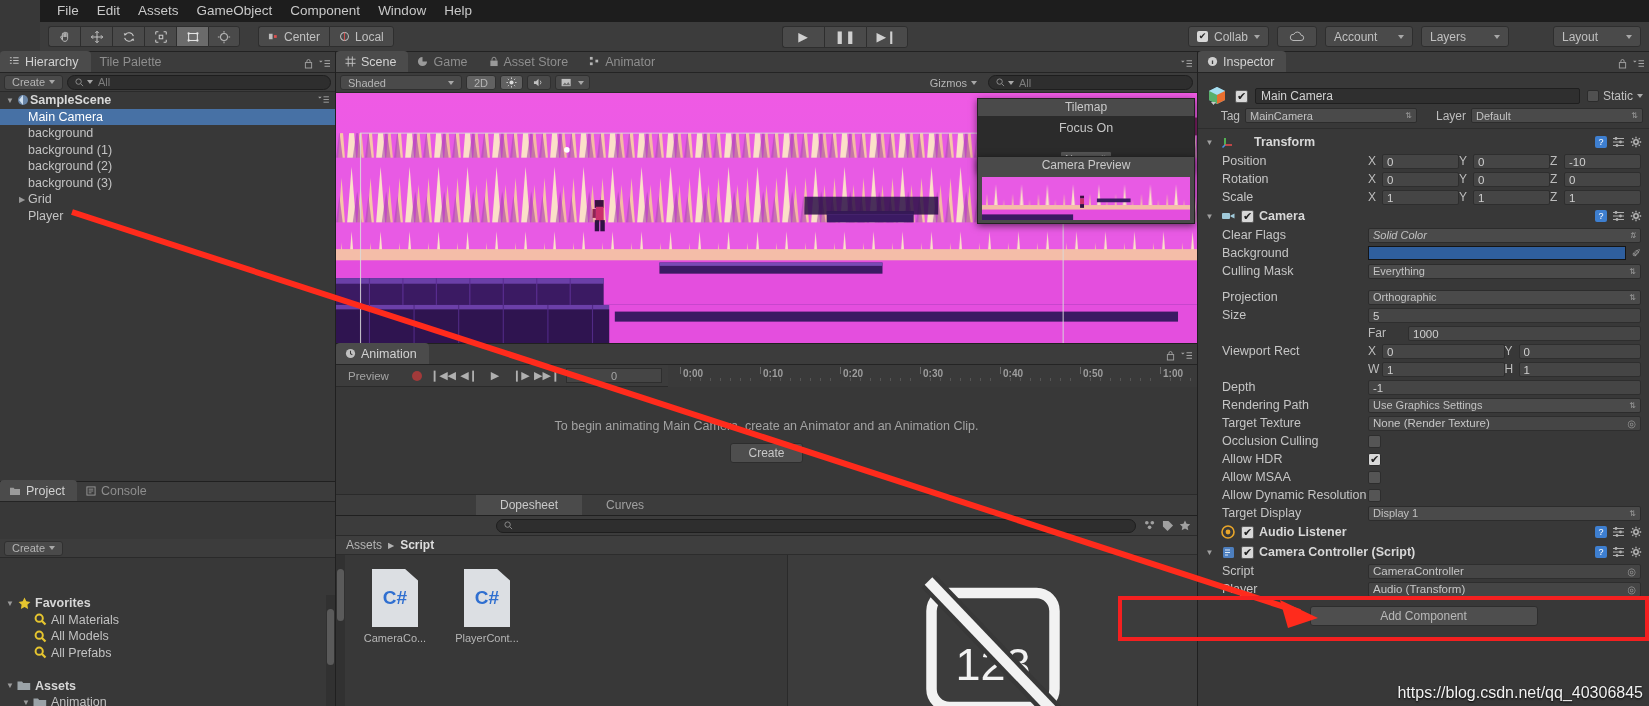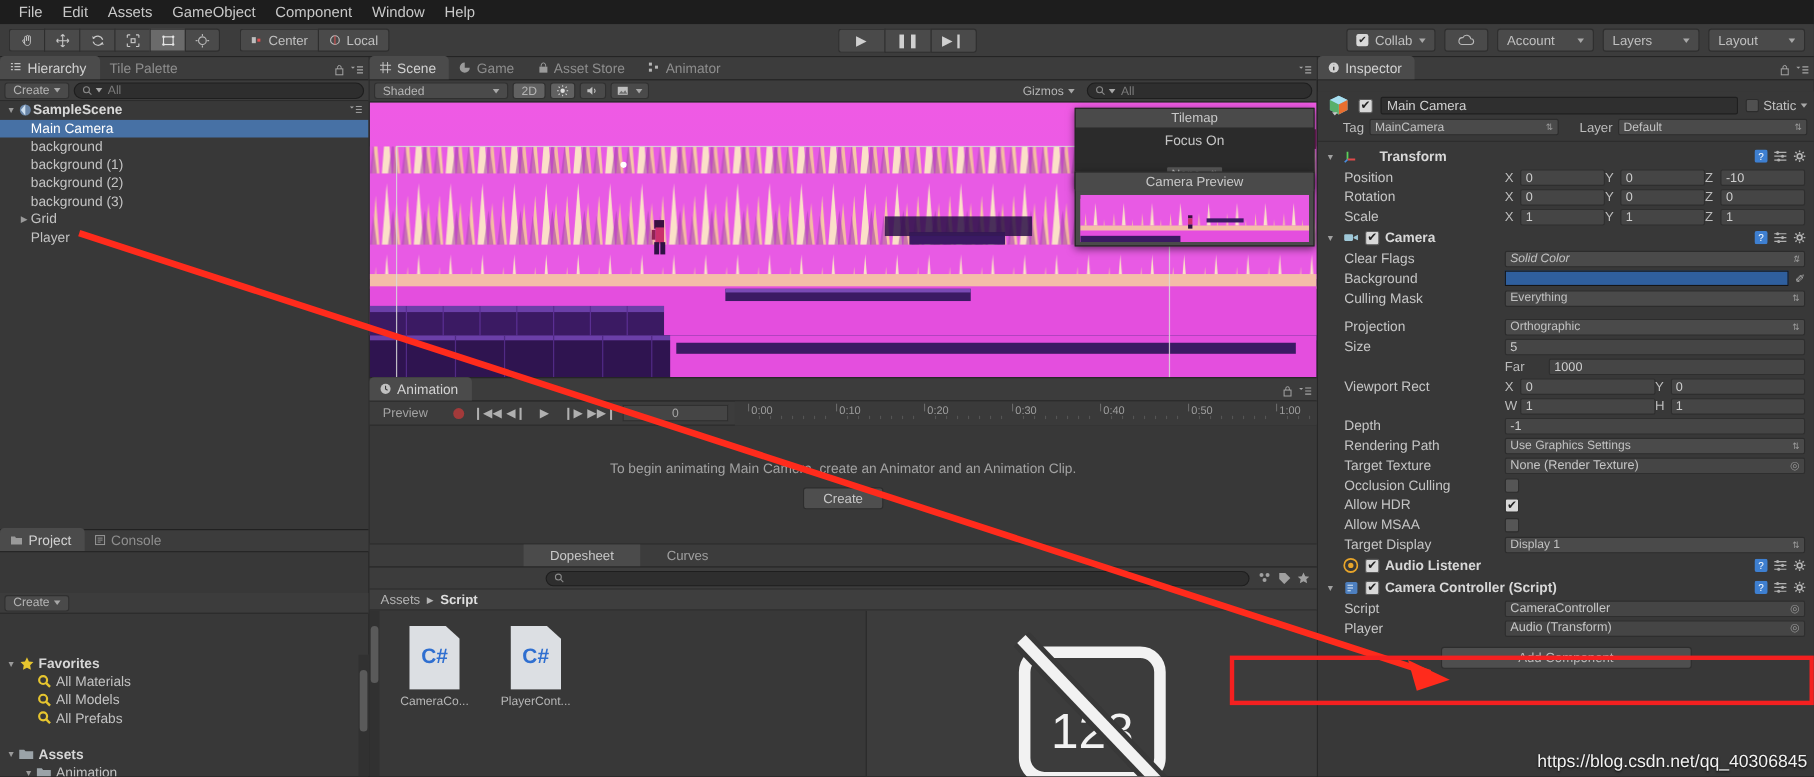--- a/index.html
+++ b/index.html
@@ -3,21 +3,21 @@
 <meta charset="utf-8">
 <style>
   * { box-sizing: border-box; margin:0; padding:0; }
   html,body{ background:#1a1a1a; }
   body{
     width:1649px; height:706px; overflow:hidden;
     font-family:"Liberation Sans", sans-serif;
     font-size:12.5px; color:#b8b8b8;
     -webkit-font-smoothing:antialiased;
   }
-  .app{ position:relative; width:1649px; height:706px; background:#383838; }
+  .app{ position:relative; width:1649px; height:706px; background:#383838;padding-left:40px; }
 
   
   .menubar{ height:22px; background:#1d1d1d; display:flex; align-items:center; padding-left:8px; }
   .menubar .mi{ padding:0 9px; font-size:13.5px; color:#c9c9c9; line-height:22px; }
 
   
   .toolbar{ height:30px; background:#3c3c3c; border-bottom:1px solid #222;
             display:flex; align-items:center; position:relative; }
   .tgroup{ display:flex; margin-left:8px; }
   .tbtn{ width:32px; height:21px; background:#4a4a4a; border:1px solid #2e2e2e; border-right:none;
@@ -88,21 +88,21 @@
 
   
   .animpanel{ height:172px; background:#383838; border-top:1px solid #202020;
               display:flex; flex-direction:column; position:relative; }
   .animtoolbar{ height:22px; background:#3c3c3c; display:flex; align-items:center;
                 border-bottom:1px solid #2a2a2a; }
   .animctl{ width:26px; height:22px; display:flex; align-items:center; justify-content:center;
             color:#b0b0b0; font-size:11px; }
   .frameval{ width:96px; height:15px; background:#454545; border:1px solid #2e2e2e;
              text-align:center; font-size:11px; color:#a6a6a6; line-height:14px; margin:0 6px; }
-  .timeline{ flex:1; height:22px; position:relative; background:#3a3a3a; overflow:hidden; }
+  .timeline{ flex:1; height:22px; position:relative; background:#3a3a3a; overflow:hidden;font-weight:bold; }
   .tick{ position:absolute; top:3px; font-size:10px; color:#9d9d9d; }
   .tickline{ position:absolute; top:2px; width:1px; height:7px; background:#6a6a6a; }
   .minitick{ position:absolute; top:13px; width:1px; height:3px; background:#555; }
   .animleft{ width:306px; border-right:1px solid #2a2a2a; position:relative; }
   .animbody{ flex:1; display:flex; }
   .animmsg{ flex:1; display:flex; flex-direction:column; align-items:center; justify-content:center; gap:10px; }
   .animmsg .txt{ font-size:12.5px; color:#a2a2a2; }
   .createbtn{ height:20px; padding:0 17px; background:#4e4e4e; border:1px solid #2d2d2d;
               border-radius:3px; font-size:12px; color:#c8c8c8; display:flex; align-items:center; }
   .animfoot{ height:21px; background:#3c3c3c; border-top:1px solid #2a2a2a; display:flex;
@@ -283,21 +283,21 @@
           </svg>
       </div>
       <div class="rbtn" style="min-width:88px;justify-content:space-between;">
         <span>Account</span>
         <span class="caret"></span>
       </div>
       <div class="rbtn" style="min-width:88px;justify-content:space-between;">
         <span>Layers</span>
         <span class="caret"></span>
       </div>
-      <div class="rbtn" style="min-width:88px;justify-content:space-between;">
+      <div class="rbtn" style="min-width:88px;justify-content:space-between;margin-left:36px;">
         <span>Layout</span>
         <span class="caret"></span>
       </div>
     </div>
   </div>
 
   <div class="body">
 
     <div class="col-left">
 
@@ -1102,20 +1102,26 @@
                 <span class="cbox on">✔</span>
               </div>
             </div>
             <div class="prow2">
               <div class="plabel">Allow MSAA</div>
               <div class="pfields">
                 <span class="cbox"></span>
               </div>
             </div>
             <div class="prow2">
+              <div class="plabel">Allow Dynamic Resolution</div>
+              <div class="pfields">
+                <span class="cbox"></span>
+              </div>
+            </div>
+            <div class="prow2">
               <div class="plabel">Target Display</div>
               <div class="pfields">
                 <span class="dd" style="flex: 1 1 0%;">
                   <span>Display 1</span>
                   <span class="ar">⇅</span>
                 </span>
               </div>
             </div>
             <div class="comphead">
               <span class="foldarrow"></span>

